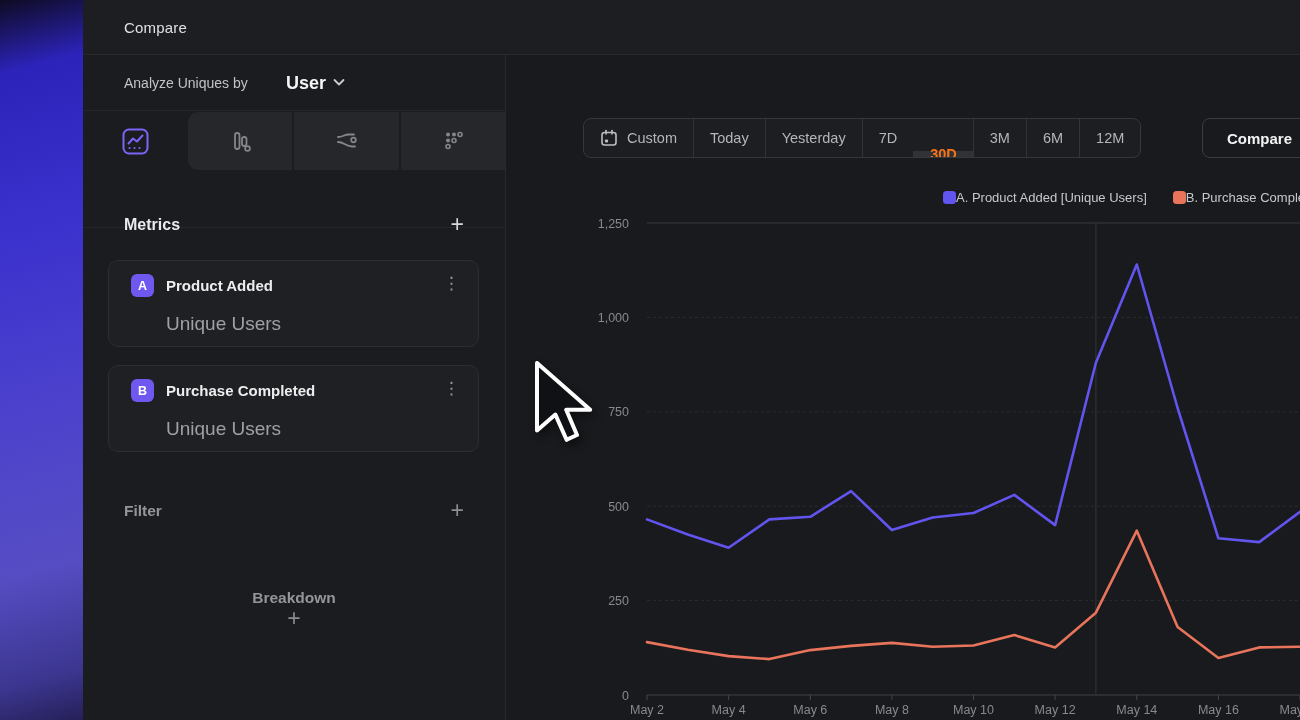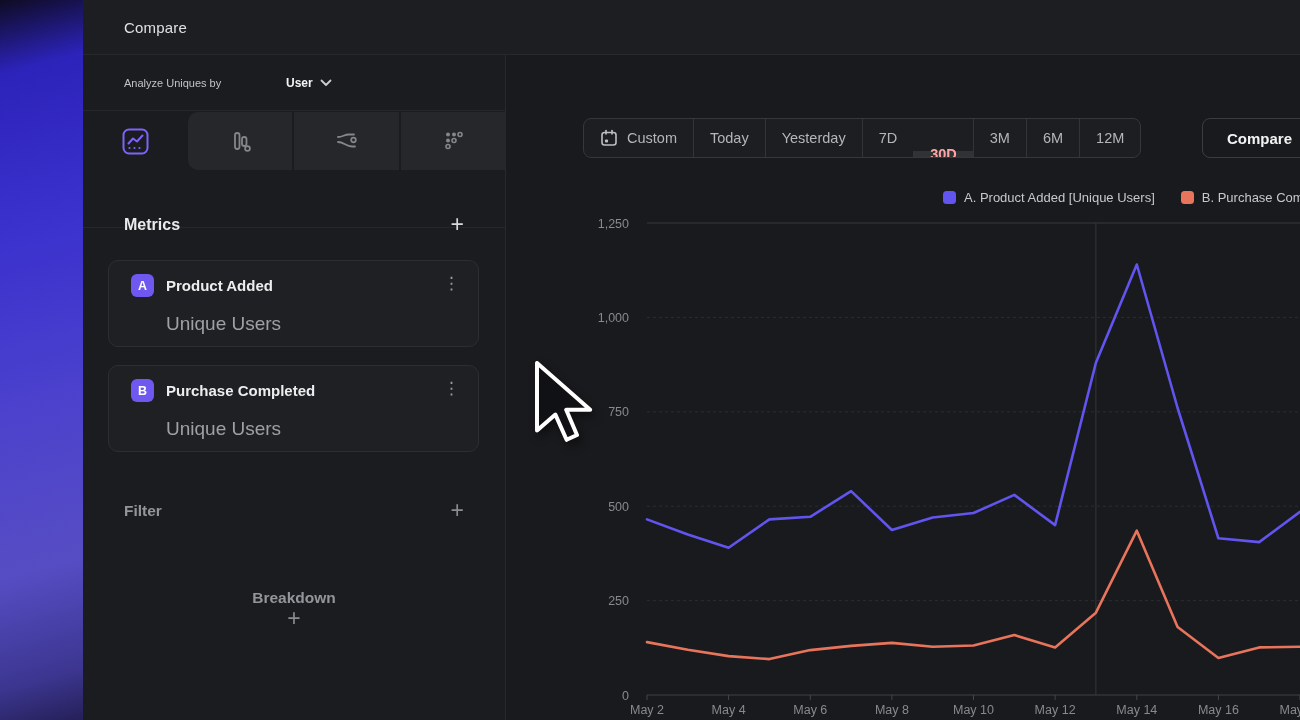--- a/index.html
+++ b/index.html
@@ -13,24 +13,24 @@
 
   
   #top-bar { left:83px; top:0; width:1217px; height:55px; background:#1d1e21; border-bottom:1px solid #28292d; }
   #top-bar .title { position:absolute; left:41px; top:50%; transform:translateY(-50%);
     color:#dfe0e2; font-size:15px; letter-spacing:.2px; }
 
   
   #sidebar { left:83px; top:55px; width:423px; height:665px; background:#1b1c1f; border-right:1px solid #27282c; }
   .analyze-row { position:absolute; left:0; top:0; width:100%; height:56px; border-bottom:1px solid #26272b; }
   .analyze-row .lbl { position:absolute; left:41px; top:50%; transform:translateY(-50%);
-    color:#c2c3c6; font-size:11px; }
+    color:#c2c3c6; font-size:14px; }
   .analyze-row .dd { position:absolute; left:203px; top:50%; transform:translateY(-50%);
     display:flex; align-items:center; gap:7px; cursor:pointer; }
-  .analyze-row .dd .val { color:#f3f4f5; font-size:12px; font-weight:700; }
+  .analyze-row .dd .val { color:#f3f4f5; font-size:18px; font-weight:700; }
 
   .tab-row { position:absolute; left:0; top:57px; width:100%; height:58px; }
   .tab-strip { position:absolute; left:105px; top:0; width:317px; height:58px; background:#26272b; border-radius:10px 0 0 10px; display:flex; }
   .tab { flex:1; display:flex; align-items:center; justify-content:center; cursor:pointer; }
   .tab + .tab { border-left:2px solid #1b1c1f; }
   .tab-selected { position:absolute; left:0; top:0; width:105px; height:58px;
     display:flex; align-items:center; justify-content:center; }
   .tab-row-border { position:absolute; left:0; top:115px; width:100%; border-bottom:1px solid #26272b; }
 
   .section-head { position:absolute; left:41px; right:41px; display:flex; justify-content:space-between; align-items:center; }
@@ -51,28 +51,28 @@
 
   
   #chart-panel { left:507px; top:56px; width:793px; height:664px; background:#191a1d; }
 
   
   #range-group { left:583px; top:118px; height:40px; display:inline-flex; align-items:stretch;
     border:1px solid #36373b; border-radius:8px; background:#1d1e21; overflow:hidden; }
   .rbtn { display:flex; align-items:center; gap:9px; padding:0 16px; color:#b5b6b9;
     font-size:14.5px; cursor:pointer; white-space:nowrap; }
   .rbtn + .rbtn { border-left:1px solid #333438; }
-  .rbtn.sel { background:#313236; color:#fca5a5; font-weight:700;margin-top:32px; }
+  .rbtn.sel { background:#313236; color:#f97316; font-weight:700;margin-top:32px; }
   #compare-btn { left:1202px; top:118px; height:40px; padding:0 24px; display:inline-flex;
     align-items:center; border:1px solid #3b3c40; border-radius:8px; background:transparent;
     color:#f2f3f4; font-size:15px; font-weight:700; cursor:pointer; }
 
   
   #legend { left:943px; top:190px; display:flex; gap:26px; white-space:nowrap; }
-  .leg-item { display:flex; align-items:center; gap:8px; }
+  .leg-item { display:flex; align-items:center; gap:0; }
   .leg-swatch { width:13px; height:13px; border-radius:3.5px; }
   .leg-label { color:#c7c8ca; font-size:13px; }
 
   #chart-svg { left:507px; top:55px; width:793px; height:665px; font-family:"Liberation Sans", sans-serif; }
   #chart-svg text.ax { fill:#87898c; font-size:12.5px; }
 
   #cursor { left:533px; top:359px; pointer-events:none; filter:drop-shadow(3px 5px 5px rgba(0,0,0,.45)); }
   svg { display:block; }
 </style>
 </head>

